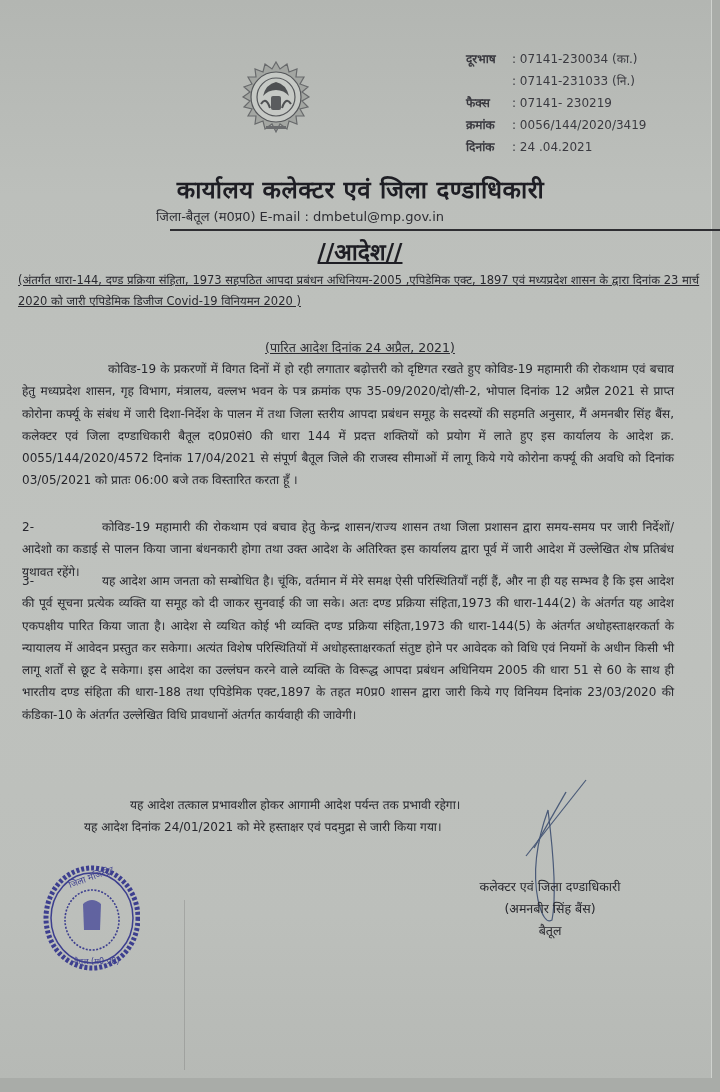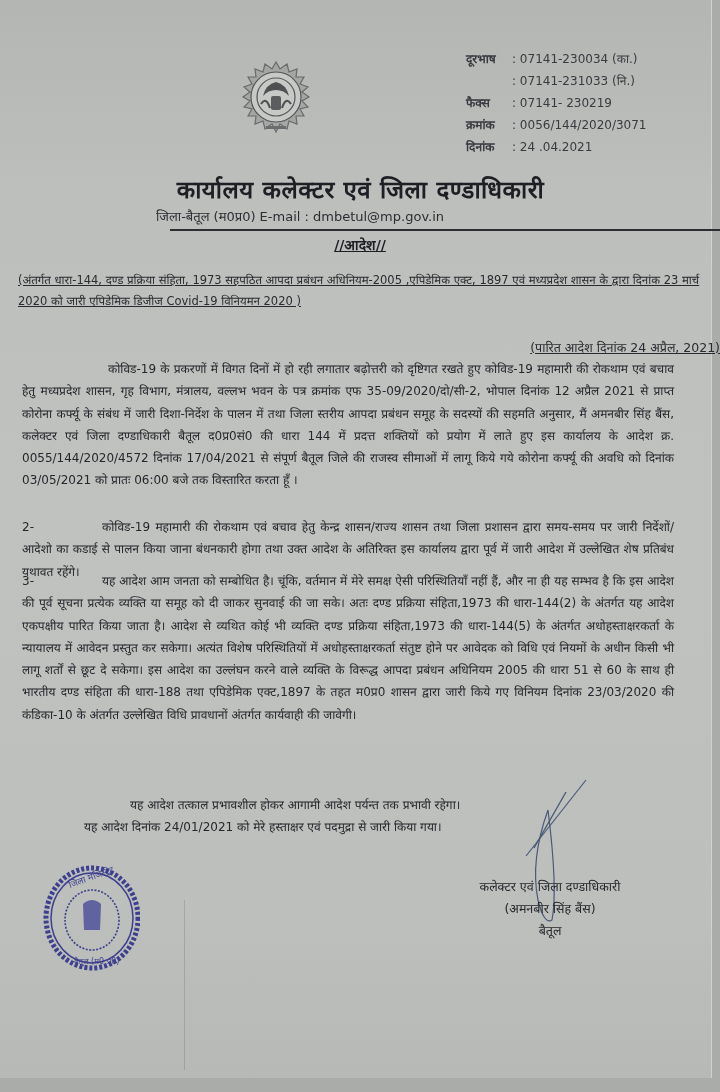--- a/index.html
+++ b/index.html
@@ -37,28 +37,28 @@
     }
     .office-sub {
       position: absolute; left: 0; width: 600px; top: 207px; text-align: center;
       font-size: 13px; color: #2d2d33;
     }
     .hr {
       position: absolute; left: 170px; top: 229px; width: 560px; height: 2px; background: #2e2e32;
     }
     .order-title {
       position: absolute; left: 0; width: 720px; top: 235px; text-align: center;
-      font-size: 14px; font-weight: bold; text-decoration: underline; color: #1e1e24;
+      font-size: 23px; font-weight: bold; text-decoration: underline; color: #1e1e24;
     }
     .ref {
       position: absolute; left: 18px; width: 682px; top: 270px; 
       font-size: 11.5px; line-height: 21px; text-decoration: underline; color: #2a2a30;
     }
     .passed {
-      position: absolute; left: 0; width: 720px; top: 339px; text-align: right;
+      position: absolute; left: 0; width: 720px; top: 339px; text-align: center;
       font-size: 12.5px; text-decoration: underline; color: #2a2a30;
     }
     .body-text {
       position: absolute; left: 22px; width: 652px; font-size: 12px; line-height: 22.3px;
       text-align: justify; color: #26262c;
     }
     .p1 { top: 358px; text-indent: 86px; }
     .p2 { top: 516px; }
     .p3 { top: 570px; }
     .num-wide { display: inline-block; width: 80px; }
@@ -103,21 +103,21 @@
     <div class="row">
       <span class="lbl"></span>
       <span class="val">: 07141-231033 (नि.)</span>
     </div>
     <div class="row">
       <span class="lbl">फैक्स</span>
       <span class="val">:  07141- 230219</span>
     </div>
     <div class="row">
       <span class="lbl">क्रमांक</span>
-      <span class="val">: 0056/144/2020/3071</span>
+      <span class="val">: 0056/144/2020/3419</span>
     </div>
     <div class="row">
       <span class="lbl">दिनांक</span>
       <span class="val">: 24 .04.2021</span>
     </div>
   </div>
 
   <div class="office-title">कार्यालय कलेक्टर एवं जिला दण्डाधिकारी</div>
   <div class="office-sub">जिला-बैतूल (म0प्र0) E-mail : dmbetul@mp.gov.in</div>
   <div class="hr"></div>

